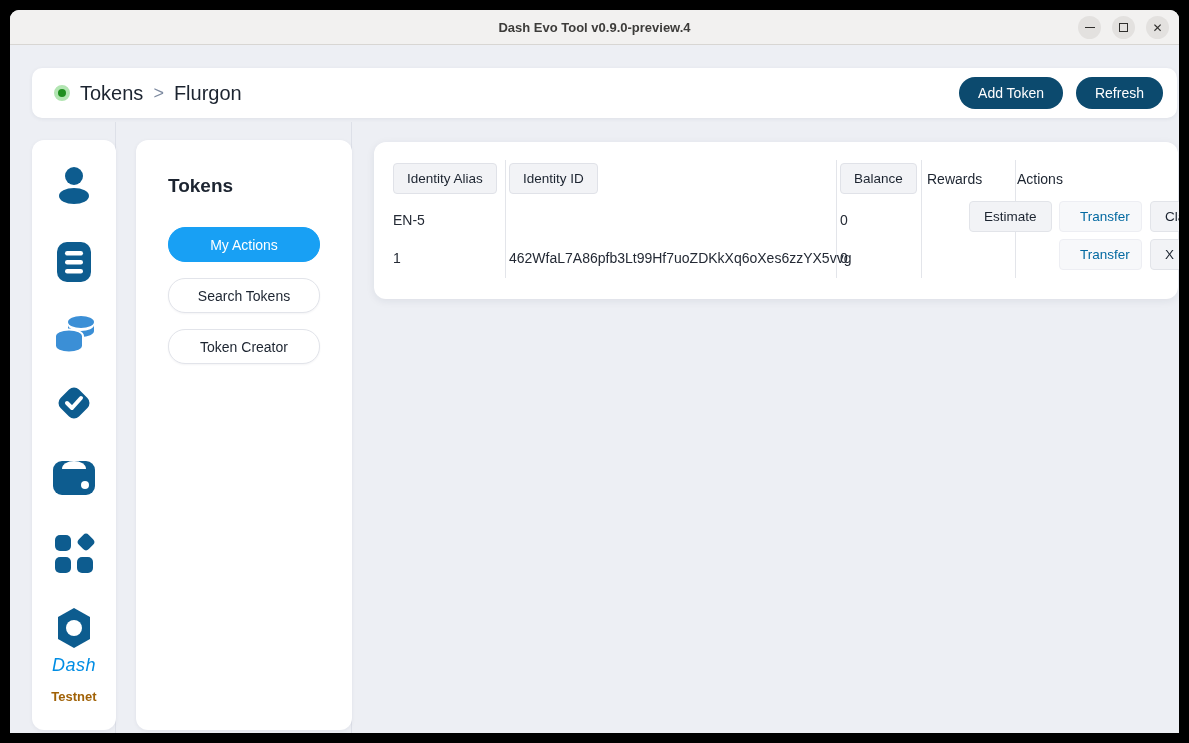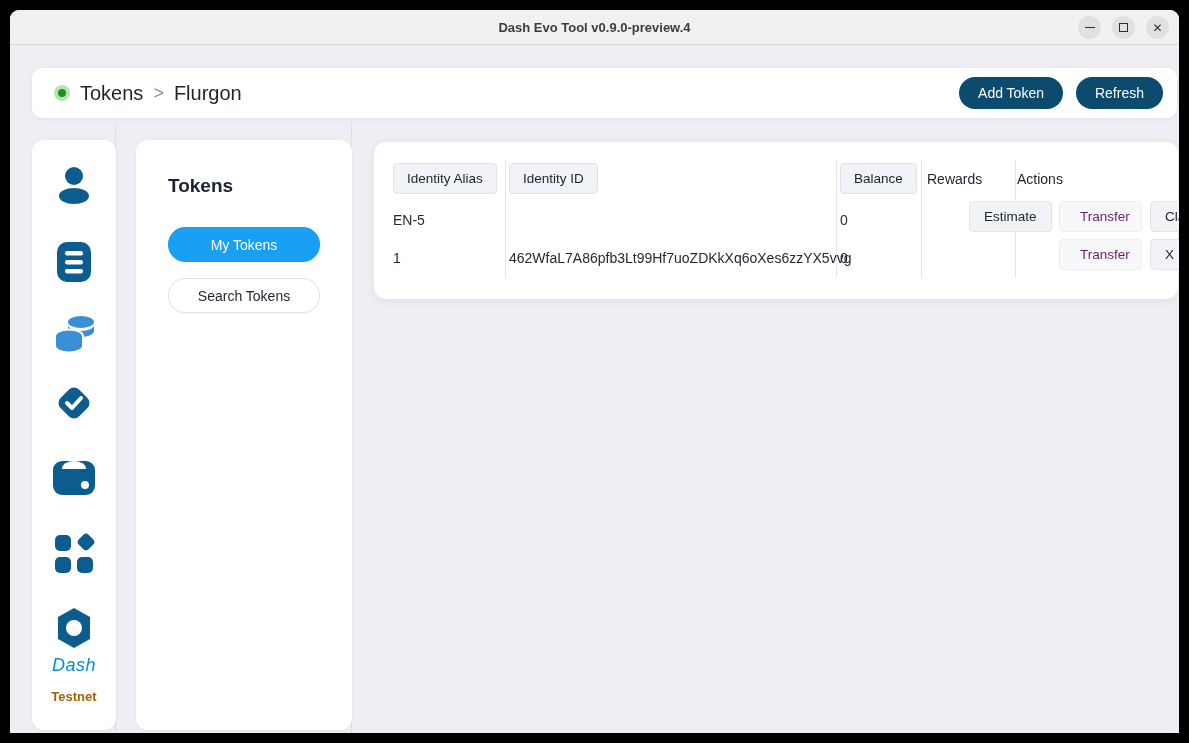--- a/index.html
+++ b/index.html
@@ -84,21 +84,21 @@
     border-radius: 4px; font-family: inherit; font-size: 13.5px; color: #1c2430;
     padding: 0 13px; cursor: pointer; white-space: nowrap;
   }
   .col-label { position: absolute; font-size: 14px; color: #1c2430; }
   .cell-text { position: absolute; font-size: 14px; color: #242a35; white-space: nowrap; }
   .row-btn {
     position: absolute; height: 31px; background: #f2f3f6; border: 1px solid #e2e4e9;
     border-radius: 4px; font-family: inherit; font-size: 13.5px; color: #1c2430;
     padding: 0 14px; cursor: pointer; white-space: nowrap; text-align: center; margin-left: 40px;
   }
-  .row-btn:disabled { background: #f7f8fa; border-color: #edeef3; color: #701a75; cursor: default; padding-left: 20px; }
+  .row-btn:disabled { background: #f7f8fa; border-color: #edeef3; color: #0369a1; cursor: default; padding-left: 20px; }
 </style>
 </head>
 <body>
 
 <div class="window">
 
   <div class="titlebar">
     <span class="title">Dash Evo Tool v0.9.0-preview.4</span>
     <div class="win-controls">
       <div class="win-btn min">
@@ -178,22 +178,23 @@
           <circle cx="23" cy="23" r="8" fill="#fff"></circle>
         </svg>
     </div>
     <div style="flex:1"></div>
     <div class="dash-logo">Dash</div>
     <div class="testnet" style="margin-bottom:26px">Testnet</div>
   </div>
 
   <div class="tokens-panel">
     <div class="panel-title">Tokens</div>
-    <button class="panel-btn active">My Tokens</button>
+    <button class="panel-btn active">My Actions</button>
     <button class="panel-btn">Search Tokens</button>
+    <button class="panel-btn">Token Creator</button>
   </div>
 
   <div class="table-card">
 
     <div class="col-sep" style="left:131px"></div>
     <div class="col-sep" style="left:462px"></div>
     <div class="col-sep" style="left:547px"></div>
     <div class="col-sep" style="left:641px"></div>
 
     <button class="chip" style="left:19px; top:21px">Identity Alias</button>

